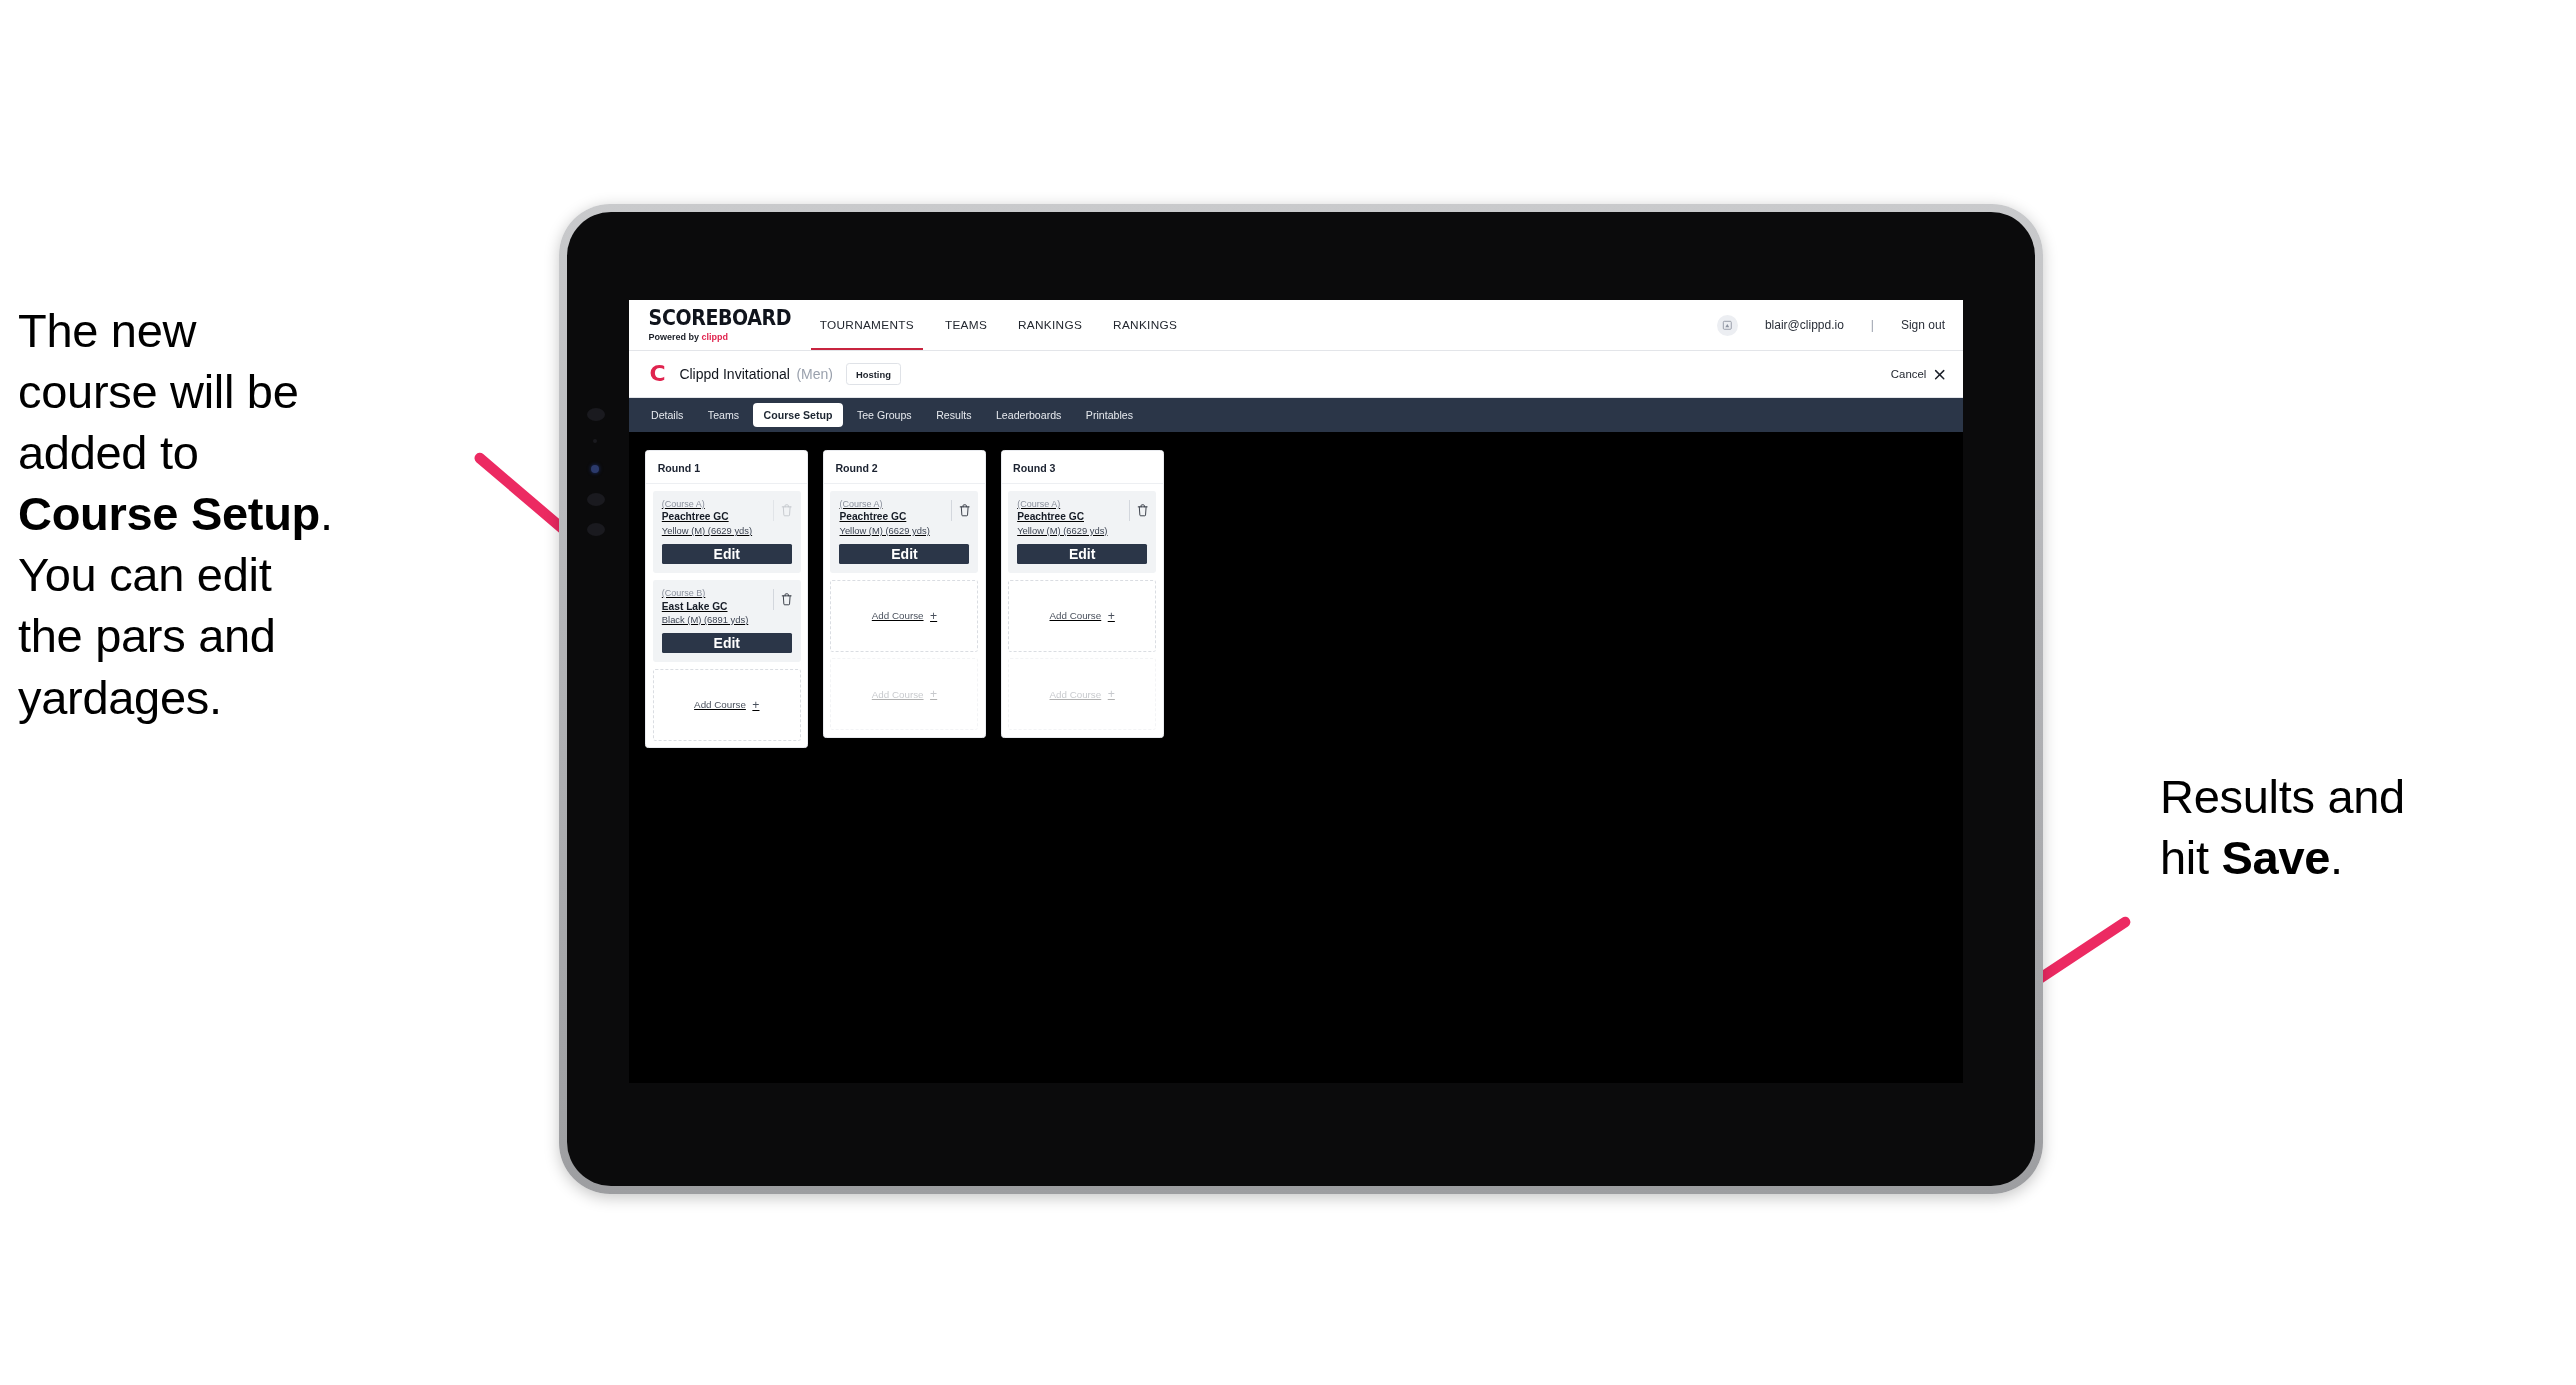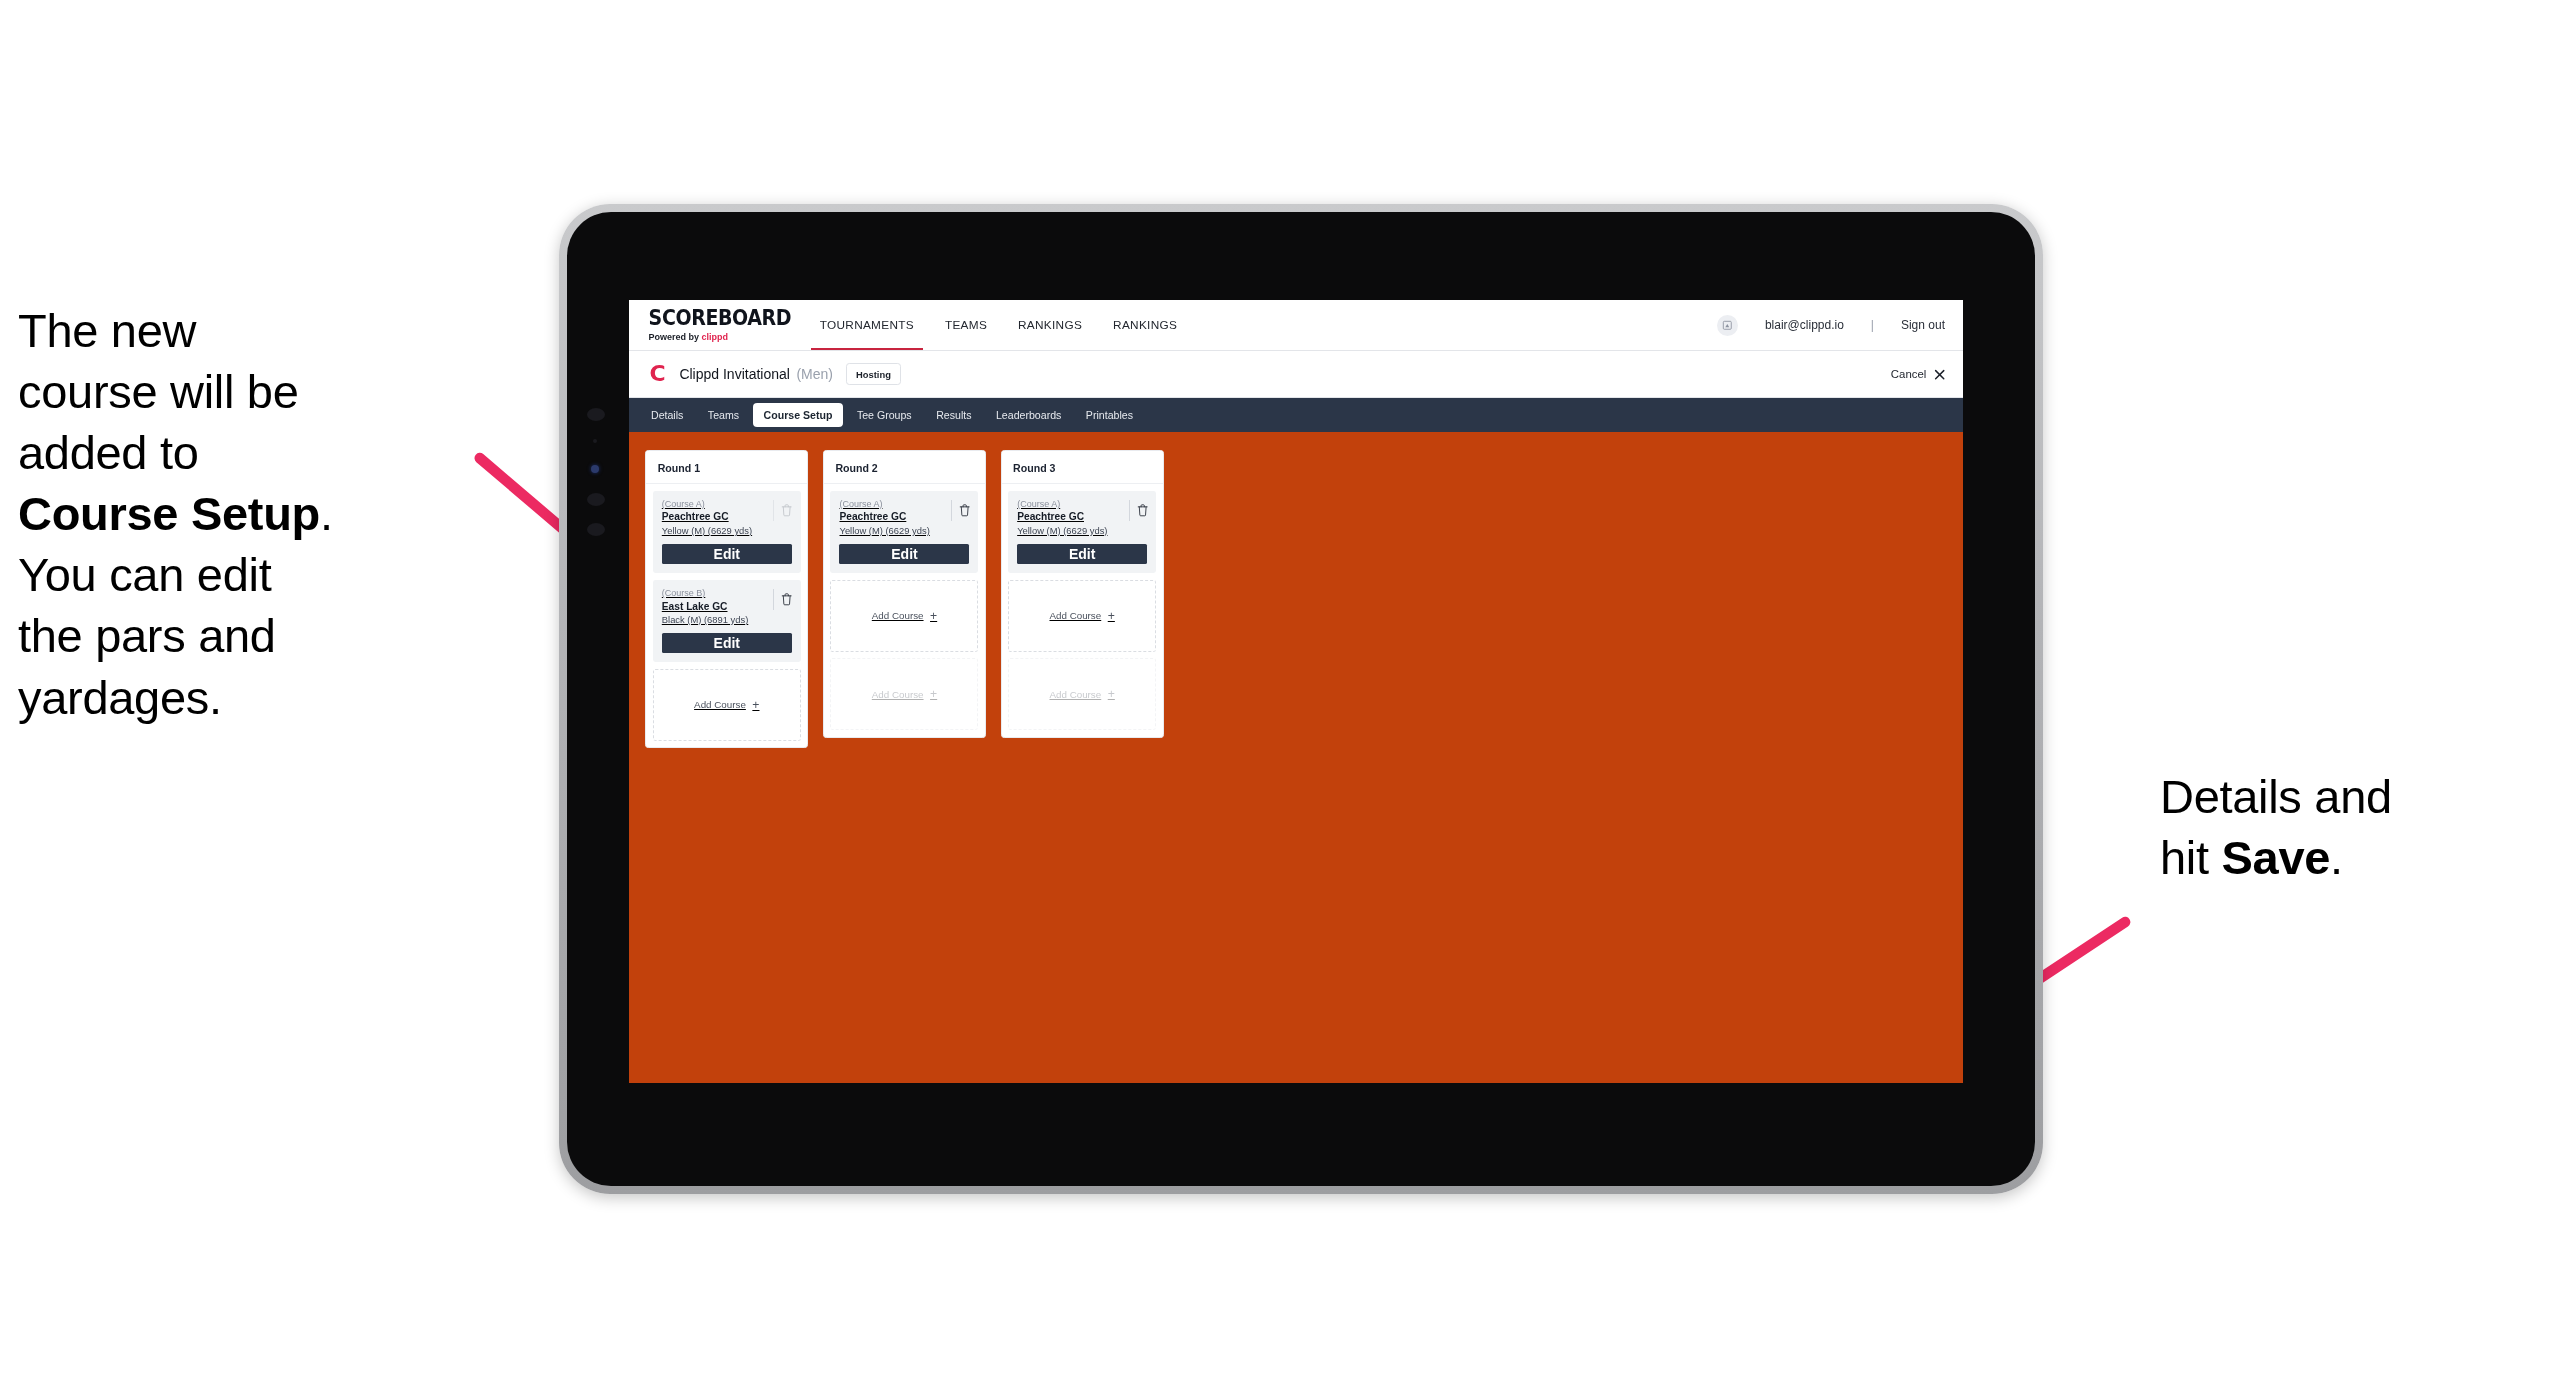--- a/index.html
+++ b/index.html
@@ -42,21 +42,21 @@
     border-radius: 44px;
   }
   .cam-dot { position: absolute; width: 6.5px; height: 6.5px; border-radius: 50%; background:#1a1a1f; }
   .cam-dot.blue { background:#2b3a6b; box-shadow:0 0 3.3px 0.8px #16224a; }
 
   
   .app {
     position: absolute;
     left: 629px; top: 300px;
     width: 1334px; height: 783px;
-    background: #c2410c;
+    background: #000000;
     overflow: hidden;
   }
 
   
   .topnav {
     height: 51px; background: #ffffff;
     display: flex; align-items: stretch;
     border-bottom: 0.8px solid #e3e5e9;
     position: relative;
   }
@@ -179,21 +179,21 @@
     <span>The new</span><br>
     <span>course will be</span><br>
     <span>added to</span><br>
     <b>Course Setup</b><span>. </span><br>
     <span>You can edit</span><br>
     <span>the pars and</span><br>
     <span>yardages.</span>
   </div>
 
   <div class="annot annot-right">
-    <span>Details and</span><br>
+    <span>Results and</span><br>
     <span>hit </span><b>Save</b><span>.</span>
   </div>
 
   <svg class="arrow-svg" style="left:457px; top:440px;" width="236" height="212" viewBox="0 0 290 260">
     <line x1="28" y1="22" x2="232" y2="196" stroke="#EC2A62" stroke-width="13" stroke-linecap="round"></line>
     <polygon points="268,236 190,186 216,228 188,232" fill="#EC2A62"></polygon>
   </svg>
 
   <svg class="arrow-svg" style="left:1952px; top:909px;" width="245" height="155" viewBox="0 0 300 190">
     <line x1="212" y1="16" x2="70" y2="110" stroke="#EC2A62" stroke-width="13" stroke-linecap="round"></line>

